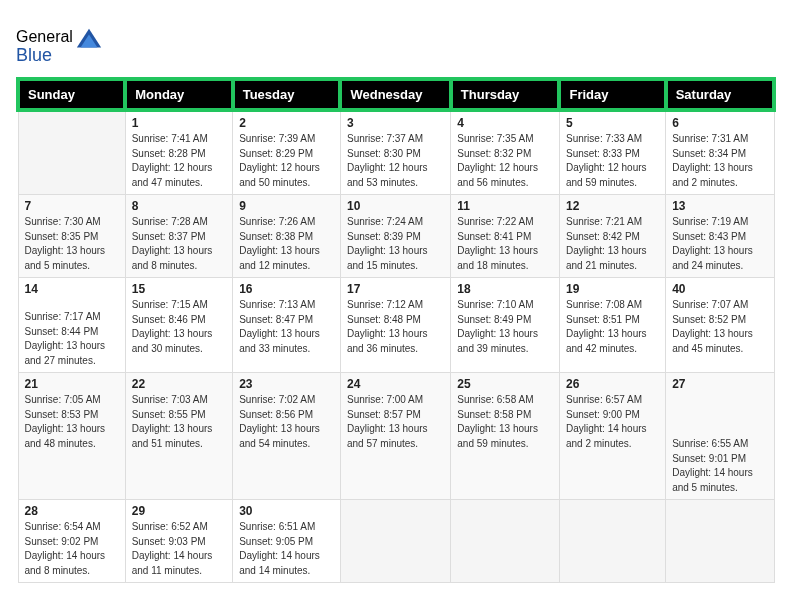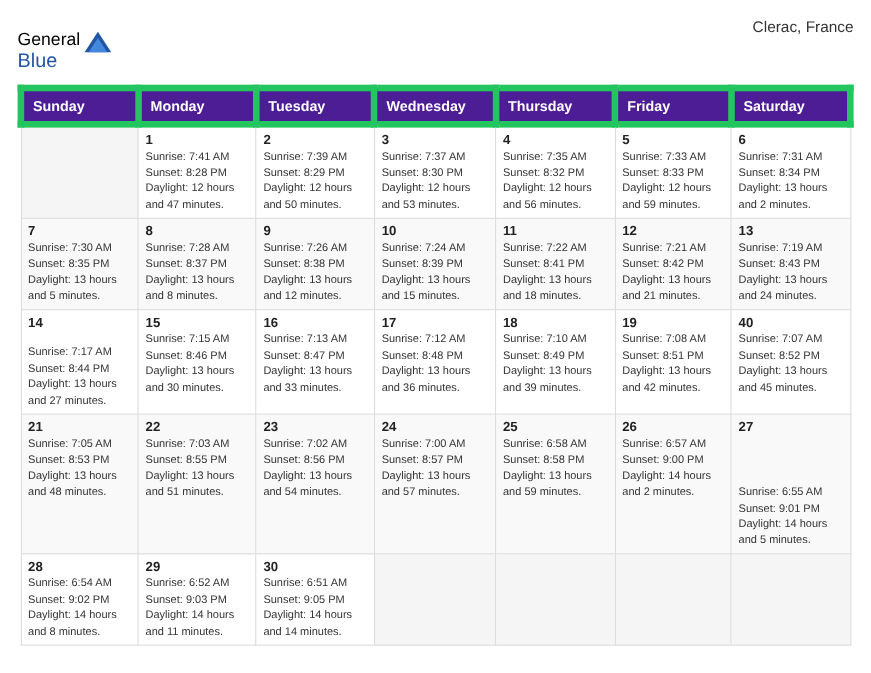--- a/index.html
+++ b/index.html
@@ -42,26 +42,26 @@
     .location {
       font-size: 14px;
       color: #333;
     }
     .calendar {
       width: 100%;
       border-collapse: collapse;
       border: 1px solid #ccc;
     }
     .calendar th {
-      background-color: #4c1d95;
+      background-color: #000000;
       color: #fff;
       text-align: left;
       padding: 6px 8px;
       font-size: 13px;
-      border: 6px solid #22c55e;
+      border: 4px solid #22c55e;
     }
     .calendar td {
       vertical-align: top;
       padding: 4px 6px;
       border: 1px solid #ddd;
       width: 113px;
       min-height: 80px;
       font-size: 10.5px;
       color: #222;
       background: #fff;
@@ -92,21 +92,20 @@
     <div class="logo-text">
       <span>General</span>
       <span style="color:#2255a4;font-weight:normal;font-size:18px;">Blue</span>
     </div>
     <svg class="logo-icon" viewBox="0 0 30 30">
       <polygon points="15,2 28,22 2,22" fill="#2255a4"></polygon>
       <polygon points="15,8 24,22 6,22" fill="#4488dd"></polygon>
     </svg>
   </div>
   <div class="title-area">
-    <div class="location">Clerac, France</div>
   </div>
 </div>
 
 <table class="calendar">
   <thead>
     <tr>
     <th>Sunday</th>
         <th>Monday</th>
         <th>Tuesday</th>
         <th>Wednesday</th>

